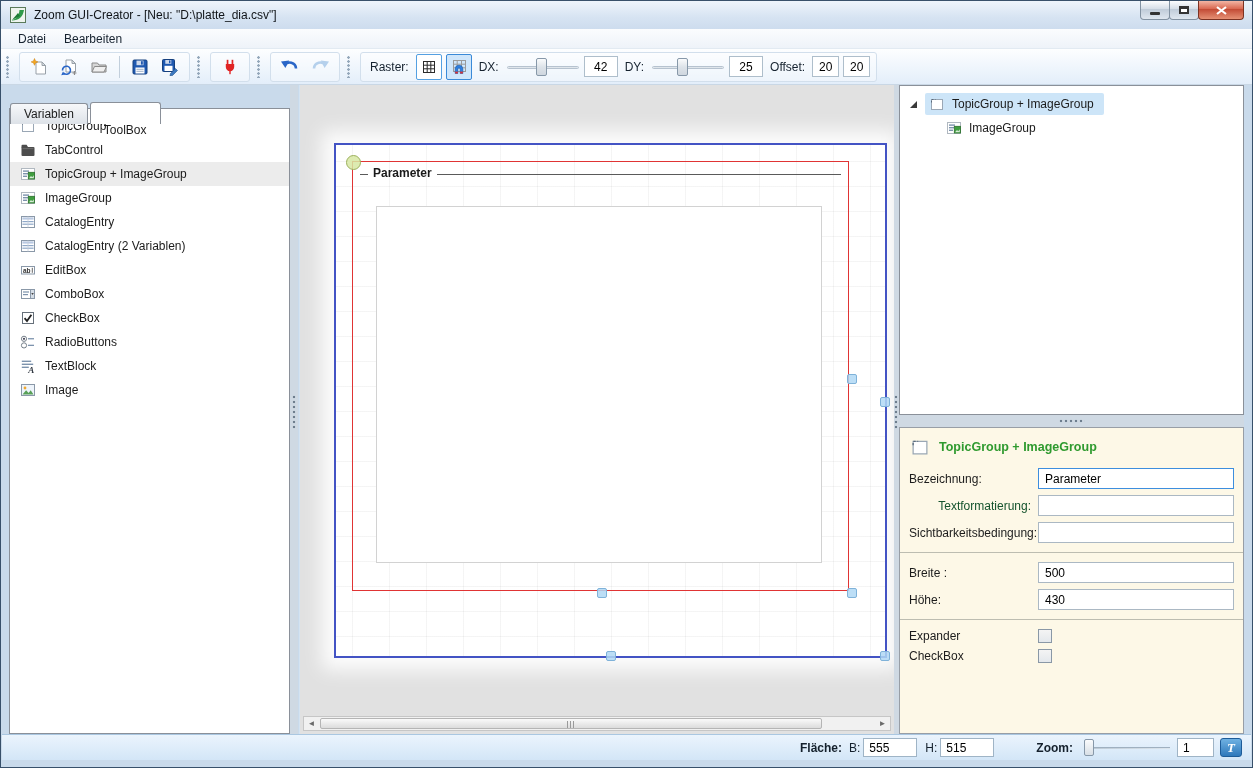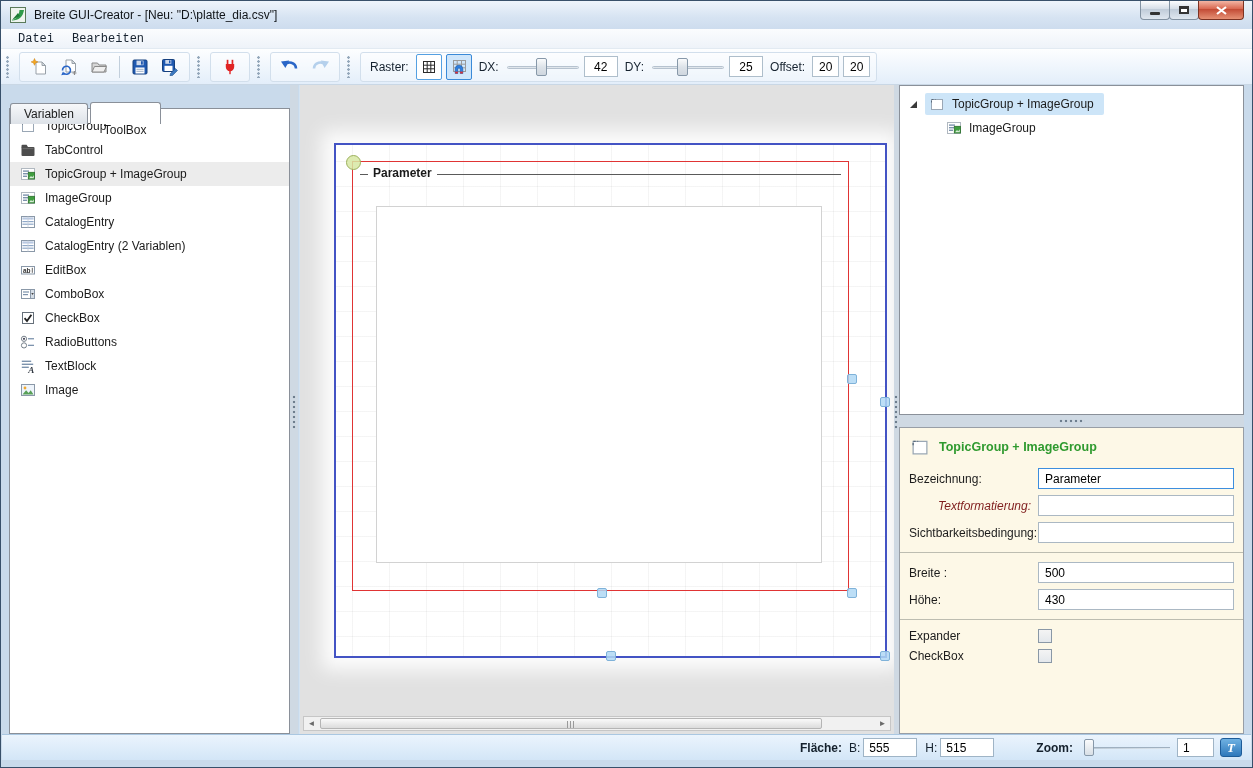--- a/index.html
+++ b/index.html
@@ -13,21 +13,21 @@
   .win-controls{position:absolute;top:0;right:8px;display:flex;}
   .winbtn{width:30px;height:19px;margin-left:-1px;border:1px solid #8292a2;border-top:none;
     border-radius:0 0 4px 4px;background:linear-gradient(#fcfdfe,#d4dde7 45%,#bfcbd8 45%,#dfe7f0);
     display:flex;align-items:center;justify-content:center;}
   .winbtn.close{width:46px;background:linear-gradient(#f2b5a4,#d8654e 45%,#c24a34 45%,#e69175);border-color:#7c3222;}
   .g-min{width:10px;height:3px;background:#333;margin-top:7px;border-radius:1px;}
   .g-max{width:10px;height:8px;border:2px solid #333;border-top-width:3px;background:#fff;}
   
   .menubar{position:absolute;left:0;top:28px;right:0;height:20px;background:linear-gradient(#fbfcfe,#eef3f9);
     display:flex;align-items:center;padding-left:8px;font-size:12px;color:#16222f;border-bottom:1px solid #e2eaf2;}
-  .menu-item{padding:2px 9px;font-family:Liberation Mono, monospace;}
+  .menu-item{padding:2px 9px;}
   
   .toolbar{position:absolute;left:0;top:48px;right:0;height:36px;
     background:linear-gradient(#fdfeff,#e3eefa);border-bottom:1px solid #c9d7e5;
     display:flex;align-items:center;padding:0 5px;gap:7px;}
   .tb-group{display:flex;align-items:center;gap:4px;padding:0 6px;height:30px;
     border:1px solid #d2dfec;border-radius:3px;background:rgba(255,255,255,0.35);}
   .grip{width:4px;height:22px;margin-right:2px;
     background-image:radial-gradient(circle at 1.5px 1.5px,#95a8bb 1.1px,transparent 1.5px);background-size:4px 4px;}
   .vsep{width:1px;height:22px;background:#c2cfdc;margin:0 3px;}
   .tbtn{width:26px;height:26px;display:flex;align-items:center;justify-content:center;border-radius:3px;}
@@ -92,21 +92,21 @@
   .tree-sel{display:flex;align-items:center;gap:7px;background:#cde5f8;padding:3px 10px 3px 4px;border-radius:2px;}
   .hsplit{position:absolute;top:330px;left:0;right:0;height:12px;background:#cfd9e3;}
   .hsplit .dots{position:absolute;left:50%;top:4px;width:26px;height:4px;margin-left:-13px;
     background-image:radial-gradient(circle at 2px 2px,#6e7e8e 1.2px,transparent 1.6px);background-size:5px 4px;}
   .proppanel{position:absolute;top:342px;left:0;right:0;bottom:0;background:#fdf8e7;border:1px solid #989ea6;
     padding:8px 9px;}
   .prop-header{display:flex;align-items:center;gap:9px;margin:1px 0 11px 1px;}
   .prop-title{color:#2f9a2f;font-weight:bold;font-size:12.5px;}
   .prop-row{display:grid;grid-template-columns:122px 1fr;gap:7px;align-items:center;margin-bottom:6px;}
   .prop-label{font-size:12px;color:#1c1c1c;}
-  .prop-label.red{color:#7f1d1d;font-style:italic;text-align:right;}
+  .prop-label.red{color:#14532d;text-align:right;}
   .prop-input{height:21px;border:1px solid #abb8c3;background:#fff;font-size:12px;padding:0 6px;width:100%;font-family:inherit;}
   .prop-input.focused{border:1px solid #3d8ede;}
   .prop-sep{border:none;border-top:1px solid #bdbdb1;margin:9px -9px 9px -9px;}
   .chk{width:14px;height:14px;border:1px solid #8a98a6;background:linear-gradient(#f4f4f4,#e4e8ec);}
   
   .statusbar{position:absolute;left:1px;right:1px;bottom:7px;height:26px;
     background:linear-gradient(#ebf4fd,#d3e6f7);border-top:1px solid #aac7e1;
     display:flex;align-items:center;font-size:12px;color:#14202c;}
   .sb-label{font-weight:bold;margin:0 4px;}
   .sb-sub{margin:0 3px;}
@@ -255,21 +255,21 @@
       </symbol>
 </defs>
   </svg>
 
 <div class="window">
 
   <div class="titlebar">
     <svg class="i16">
         <use href="#sym-hicad"></use>
       </svg>
-    <span>Breite GUI-Creator - [Neu: "D:\platte_dia.csv"]</span>
+    <span>Zoom GUI-Creator - [Neu: "D:\platte_dia.csv"]</span>
     <div class="win-controls">
       <div class="winbtn">
           <span class="g-min"></span>
         </div>
       <div class="winbtn">
           <span class="g-max"></span>
         </div>
       <div class="winbtn close">
         <svg width="11" height="9">
             <path d="M1 1 L10 8 M10 1 L1 8" stroke="#fff" stroke-width="2.2"></path>

